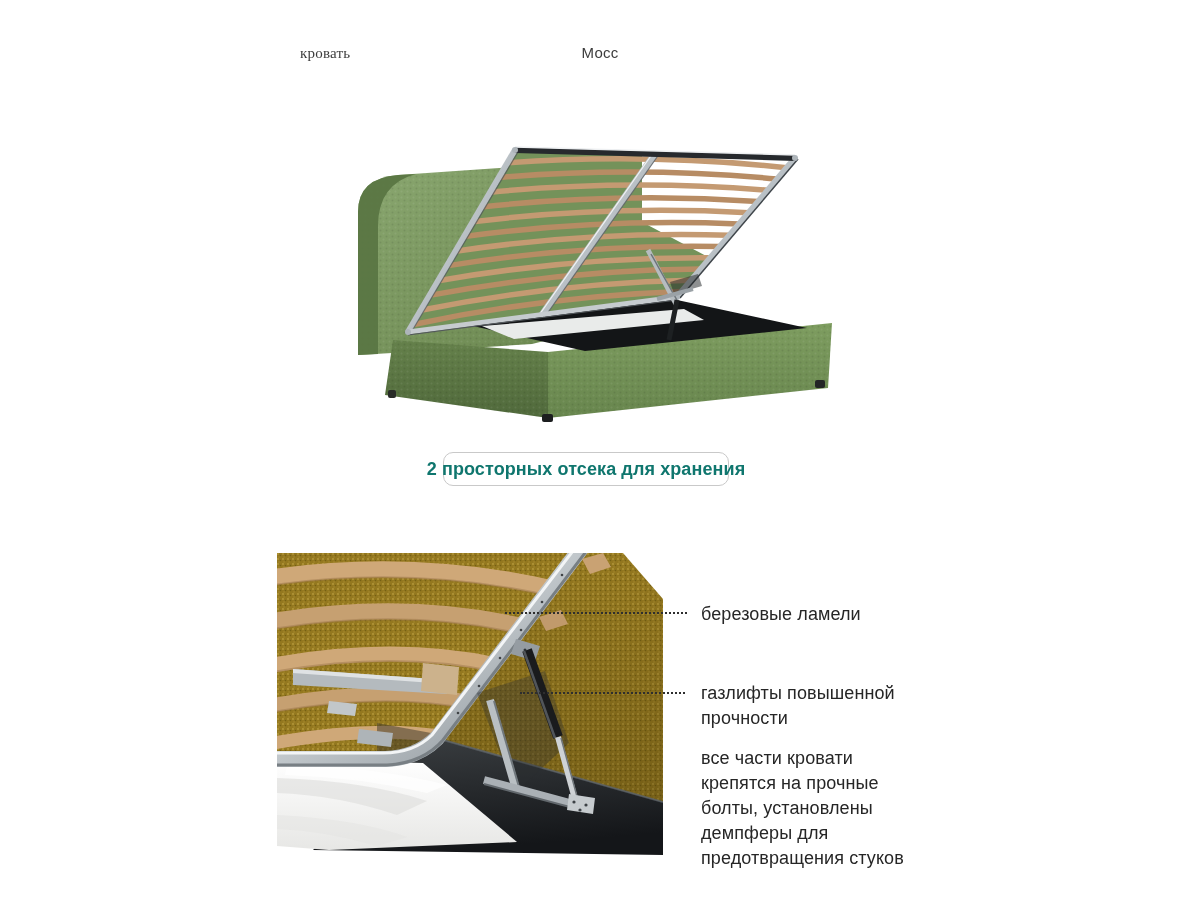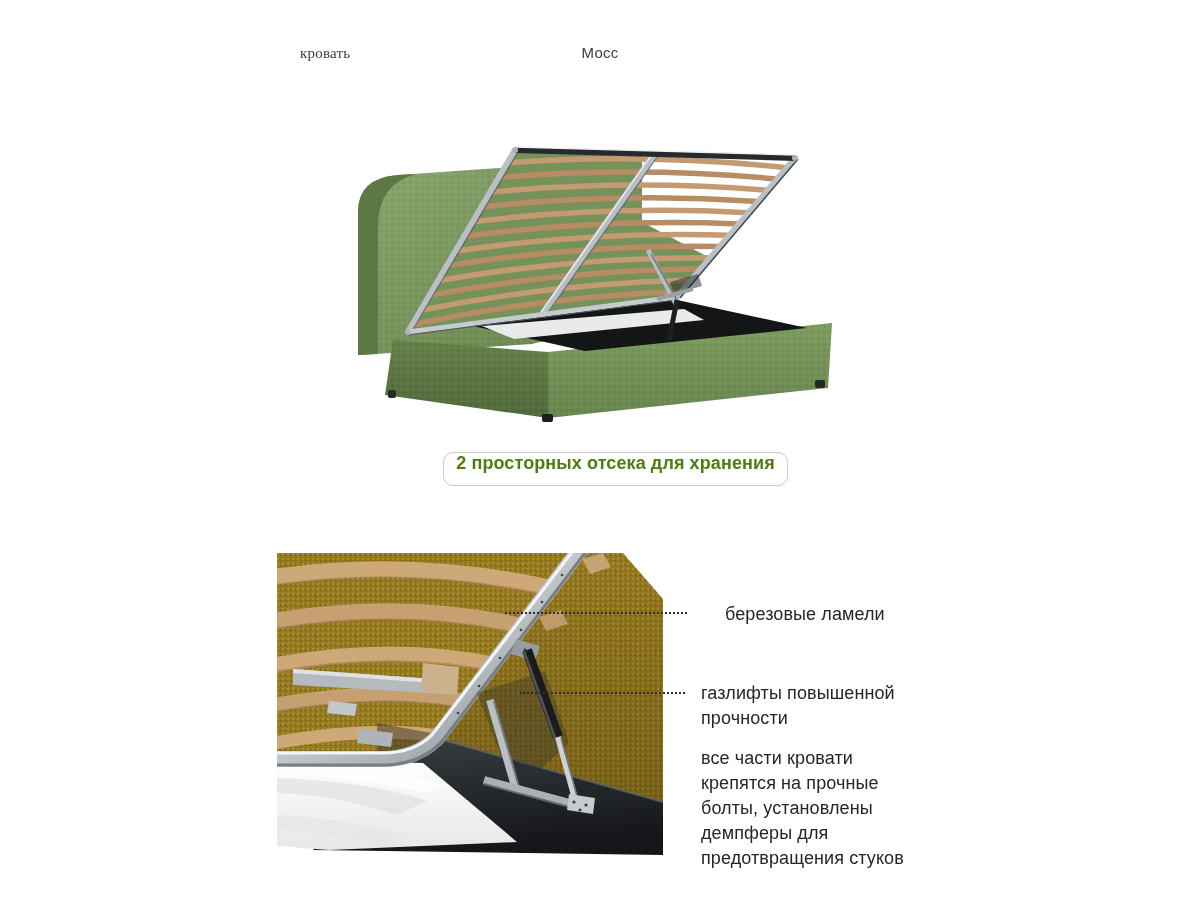--- a/index.html
+++ b/index.html
@@ -19,34 +19,34 @@
     position:absolute;left:300px;top:44px;font-size:15px;line-height:18px;
     color:var(--muted-text);letter-spacing:.2px;cursor:pointer;font-family:Liberation Serif, serif;
   }
   .product-title{
     position:absolute;left:0;right:0;top:44px;text-align:center;
     font-size:15px;line-height:18px;color:var(--muted-text);letter-spacing:.2px;
   }
   .main-figure{position:absolute;left:352px;top:142px;width:540px;height:280px;}
   .mech-figure{position:absolute;left:277px;top:553px;width:386px;height:302px;}
   .feature-badge{
-    position:absolute;left:443px;top:452px;width:345px;height:34px;
+    position:absolute;left:443px;top:452px;width:286px;height:34px;
     border:1.5px solid var(--badge-border);border-radius:10px;background:#fff;
-    display:flex;align-items:flex-start;justify-content:center;
-    font-size:18px;font-weight:bold;color:#4d7c0f;letter-spacing:.1px;
+    display:flex;align-items:center;justify-content:center;
+    font-size:18px;font-weight:bold;color:#0f766e;letter-spacing:.1px;
     box-sizing:border-box;white-space:nowrap;
   }
   .leader{position:absolute;height:0;border-top:2px dotted var(--leader-dots);}
   .leader-1{left:505px;top:612px;width:182px;}
   .leader-2{left:520px;top:692px;width:165px;}
   .annotation{
     position:absolute;left:701px;width:205px;font-size:18px;line-height:25px;
     color:var(--text);letter-spacing:.1px;
   }
-  .annotation-1{top:602px;white-space:nowrap;margin-left:24px;}
+  .annotation-1{top:602px;white-space:nowrap;}
   .annotation-2{top:681px;}
   .annotation-3{top:746px;}
   svg{display:block;}
 </style>
 </head>
 <body>
 
 <div class="page">
 
   <div class="breadcrumb">кровать</div>

